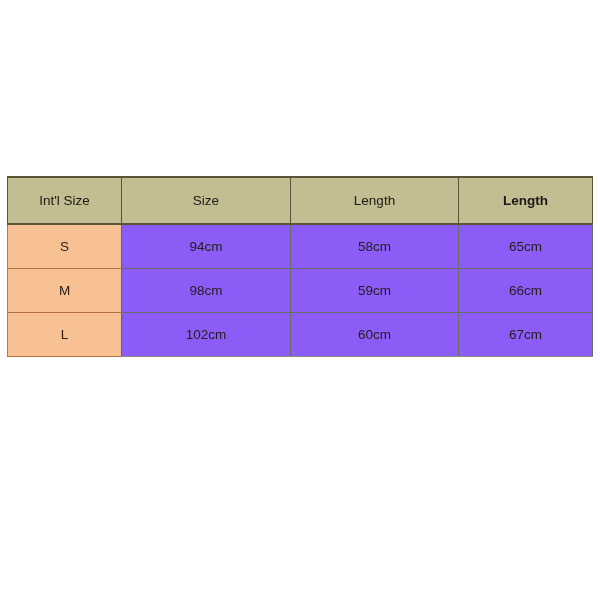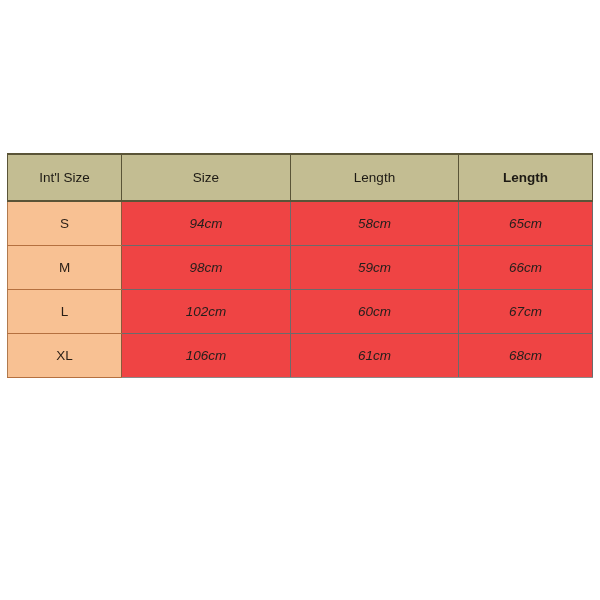--- a/index.html
+++ b/index.html
@@ -17,21 +17,21 @@
   #page {
     position: relative;
     width: 600px;
     height: 600px;
     background: #ffffff;
   }
 
   #size-chart {
     position: absolute;
     left: 7px;
-    top: 153px;
+    top: 176px;
     width: 585px;
     border-collapse: collapse;
     table-layout: fixed;
   }
 
   #size-chart col.col-size   { width: 114px; }
   #size-chart col.col-bust   { width: 169px; }
   #size-chart col.col-sleeve { width: 168px; }
   #size-chart col.col-length { width: 134px; }
 
@@ -75,24 +75,23 @@
     border-left: 1px solid #b07a4e;
     border-right: 1px solid #8b5a3c;
     border-bottom: 1px solid #b5703f;
   }
   #size-chart tbody tr:last-child td.size-cell {
     border-bottom: 1px solid #b5703f;
   }
 
   
   #size-chart tbody td.value-cell {
-    background: #ef4444;
+    background: #8b5cf6;
     border-right: 1px solid #6b6b6b;
     border-bottom: 1px solid #6b6b6b;
-    font-style: italic;
   }
   #size-chart tbody tr:last-child td.value-cell {
     border-bottom: 1px solid #8a8a8a;
   }
 </style>
 </head>
 <body>
 
 <div id="page">
 
@@ -125,22 +124,16 @@
         <td class="value-cell">98cm</td>
         <td class="value-cell">59cm</td>
         <td class="value-cell">66cm</td>
       </tr>
       <tr>
         <td class="size-cell">L</td>
         <td class="value-cell">102cm</td>
         <td class="value-cell">60cm</td>
         <td class="value-cell">67cm</td>
       </tr>
-      <tr>
-        <td class="size-cell">XL</td>
-        <td class="value-cell">106cm</td>
-        <td class="value-cell">61cm</td>
-        <td class="value-cell">68cm</td>
-      </tr>
     </tbody>
   </table>
 
 </div>
 
 </body></html>

